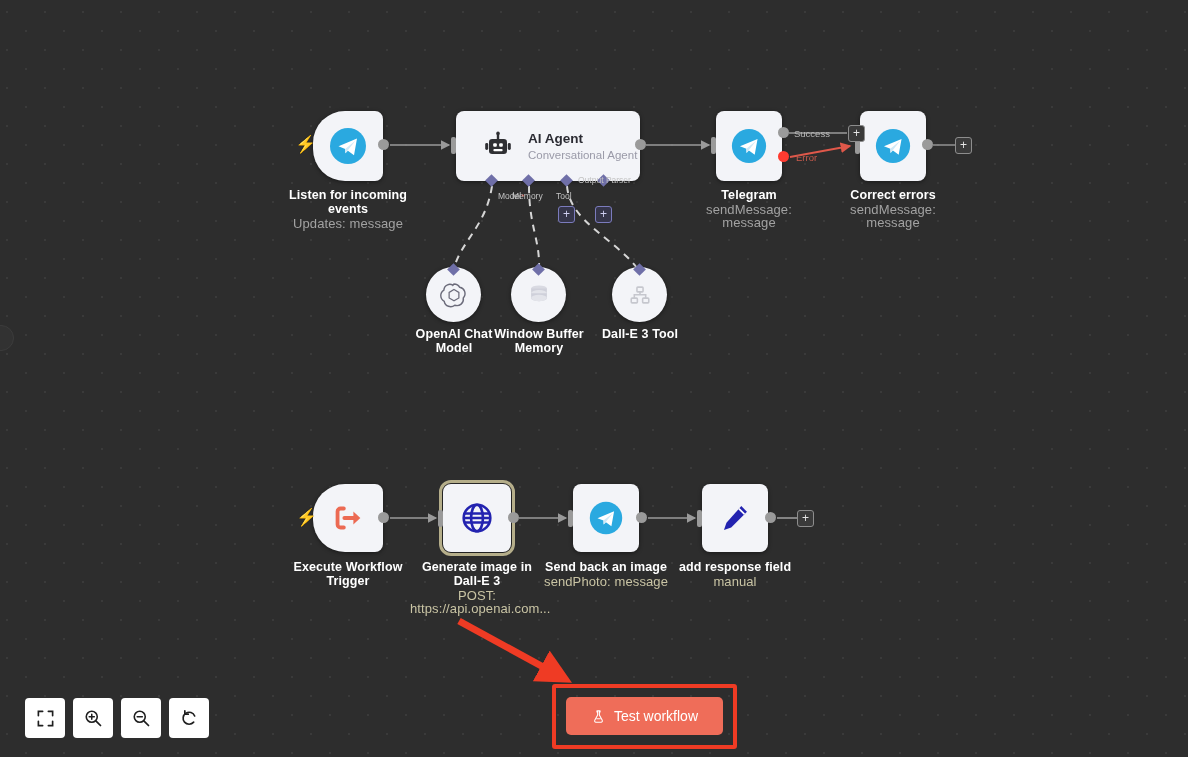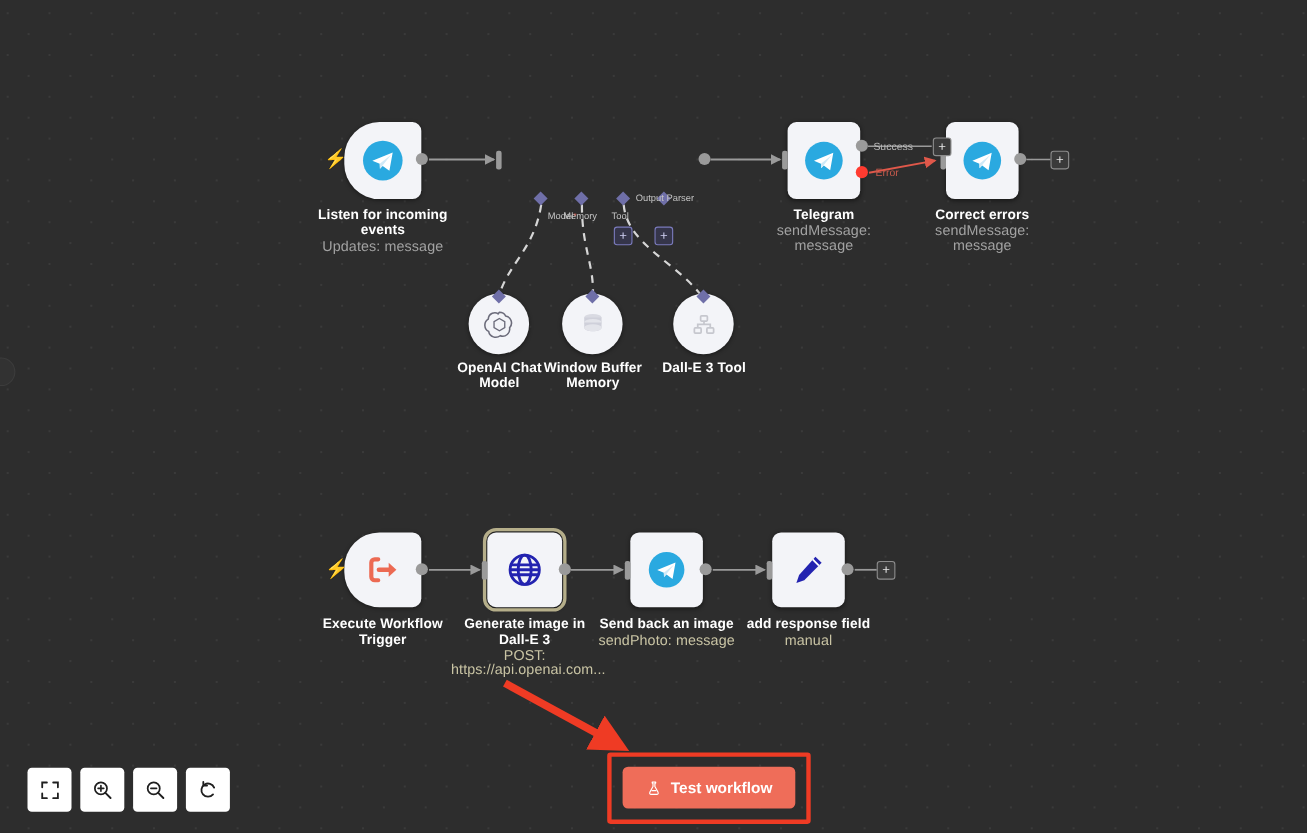--- a/index.html
+++ b/index.html
@@ -204,21 +204,21 @@
   #test-btn {
     position: absolute;
     left: 14px; top: 13px;
     width: 157px; height: 38px;
     background: #ef6d59;
     border: none;
     border-radius: 5px;
     color: #ffffff;
     font-family: "Liberation Sans", sans-serif;
     font-size: 14px;
-    font-weight: bold;
+    font-weight: normal;
     display: flex;
     align-items: center;
     justify-content: center;
     gap: 8px;
     cursor: pointer;
     box-sizing: border-box;
   }
 
   
   #edge-ghost {
@@ -278,20 +278,37 @@
         <path d="M17.2 22.9 L27.6 14.6 L17.4 27.3 Z" fill="#cfe9f7"></path>
       </svg>
     </div>
     <div class="port-out" style="left:378px; top:139px;"></div>
     <div class="node-caption" style="left:283px; top:188px; width:130px;text-align:center;">
       <span>Listen for incoming events</span>
       <span class="node-sub">Updates: message</span>
     </div>
 
     <div class="port-in" style="left:451px; top:137px;"></div>
+    <div class="node" style="left:456px; top:111px; width:184px; height:70px;
+                justify-content:flex-start; padding-left:26px;">
+      <svg width="32" height="32" viewBox="0 0 32 32">
+        <rect x="7" y="9" width="18" height="15" rx="3.2" fill="#2f2f33"></rect>
+        <rect x="11.2" y="13.2" width="3.6" height="3.6" rx="1" fill="#ffffff"></rect>
+        <rect x="17.2" y="13.2" width="3.6" height="3.6" rx="1" fill="#ffffff"></rect>
+        <rect x="11.4" y="19" width="9.2" height="2.2" rx="1" fill="#ffffff"></rect>
+        <rect x="14.8" y="4" width="2.4" height="5" fill="#2f2f33"></rect>
+        <circle cx="16" cy="3.4" r="1.8" fill="#2f2f33"></circle>
+        <rect x="3.2" y="13" width="3" height="7" rx="1.4" fill="#2f2f33"></rect>
+        <rect x="25.8" y="13" width="3" height="7" rx="1.4" fill="#2f2f33"></rect>
+      </svg>
+      <div style="margin-left:14px;">
+        <div style="color:#2b2b33; font-size:13.5px; font-weight:bold; line-height:16px;">AI Agent</div>
+        <div style="color:#9a9aa8; font-size:11.5px; line-height:14px; margin-top:1px;">Conversational Agent</div>
+      </div>
+    </div>
     <div class="port-out" style="left:635px; top:139px;"></div>
 
     <div class="diamond" style="left:487px; top:176px;"></div>
     <div class="diamond" style="left:524px; top:176px;"></div>
     <div class="diamond" style="left:562px; top:176px;"></div>
     <div class="diamond" style="left:599px; top:176px;"></div>
 
     <div class="conn-label" style="left:476px; top:191px;padding-left:22px;">
       <span>Model</span><span class="req-star">*</span>
     </div>

